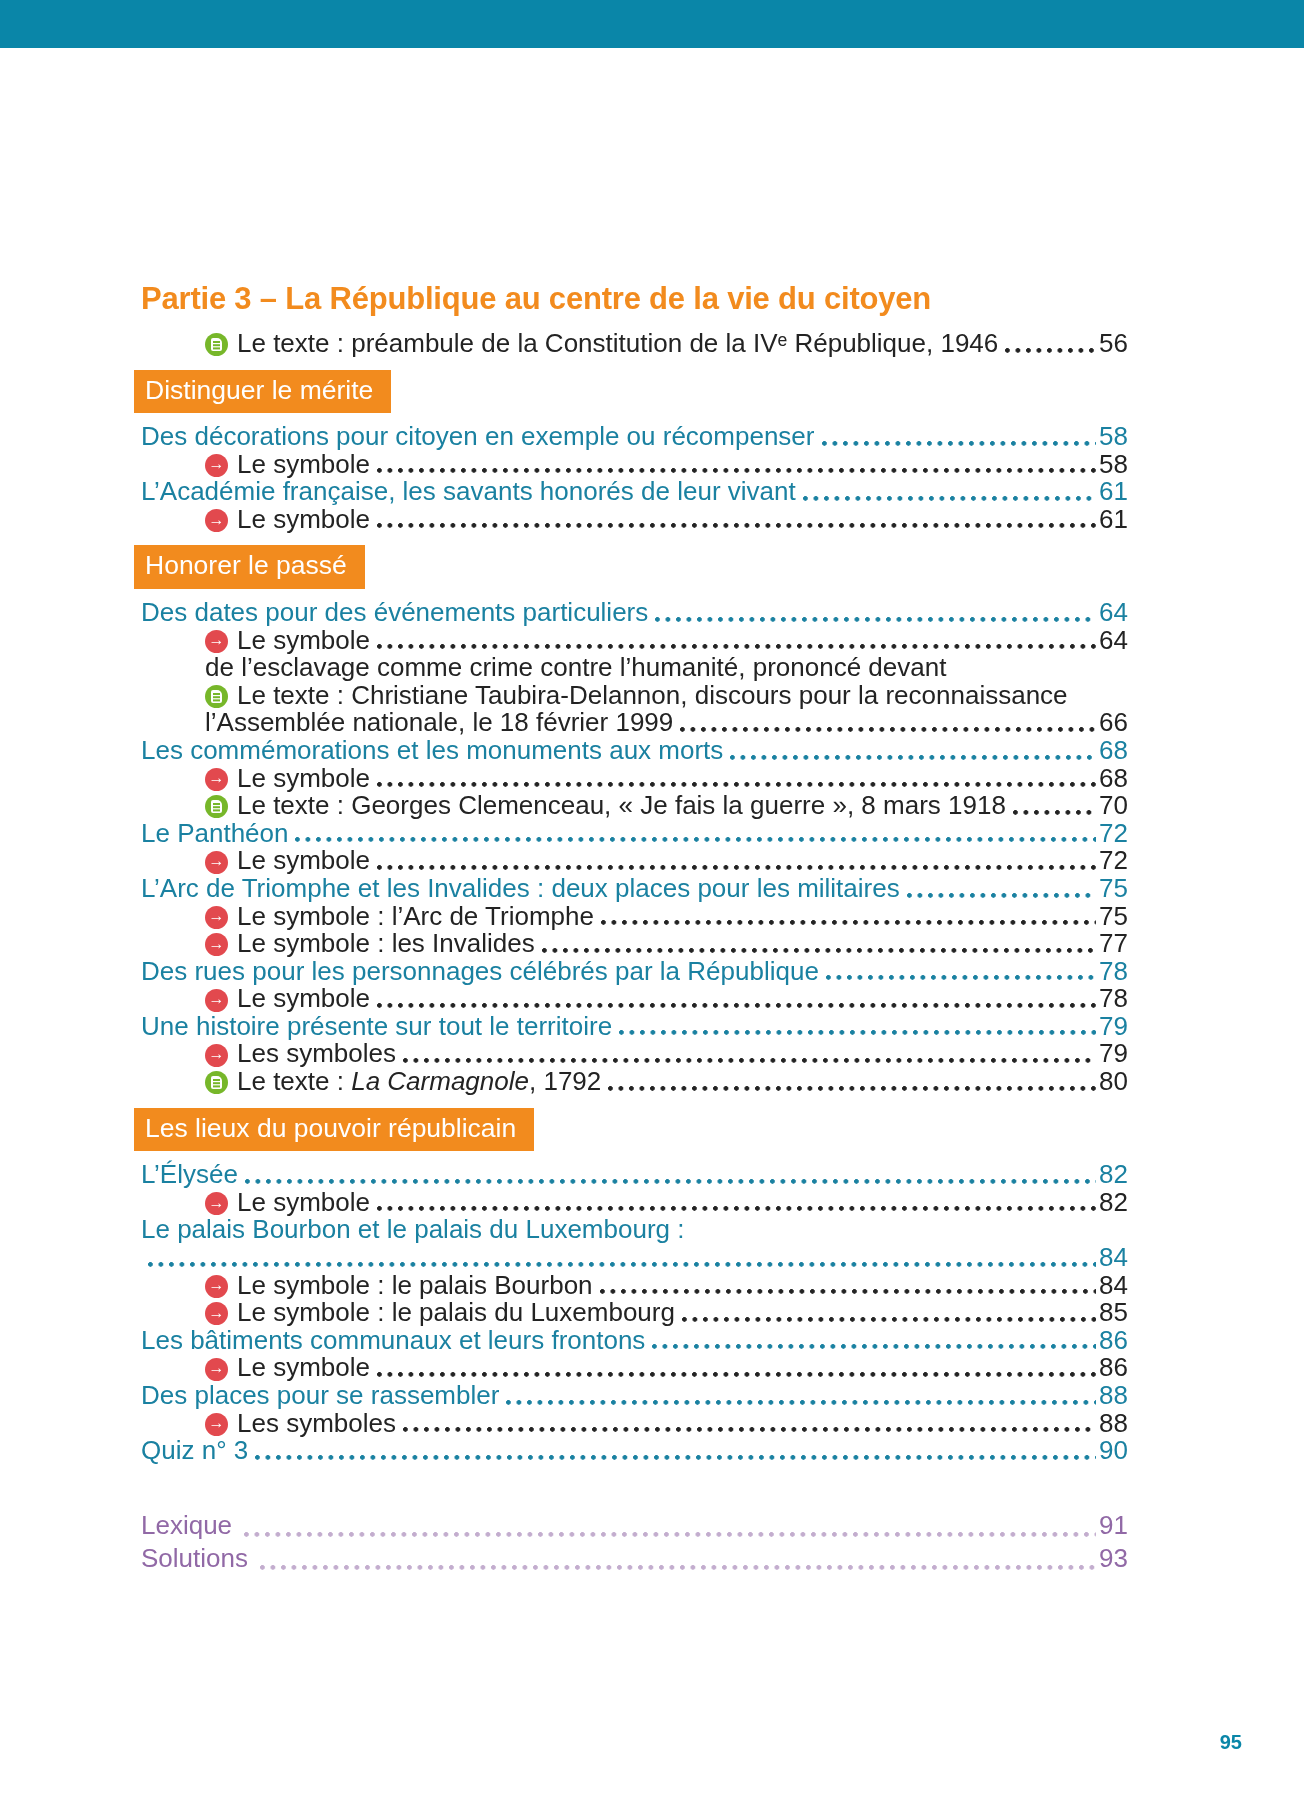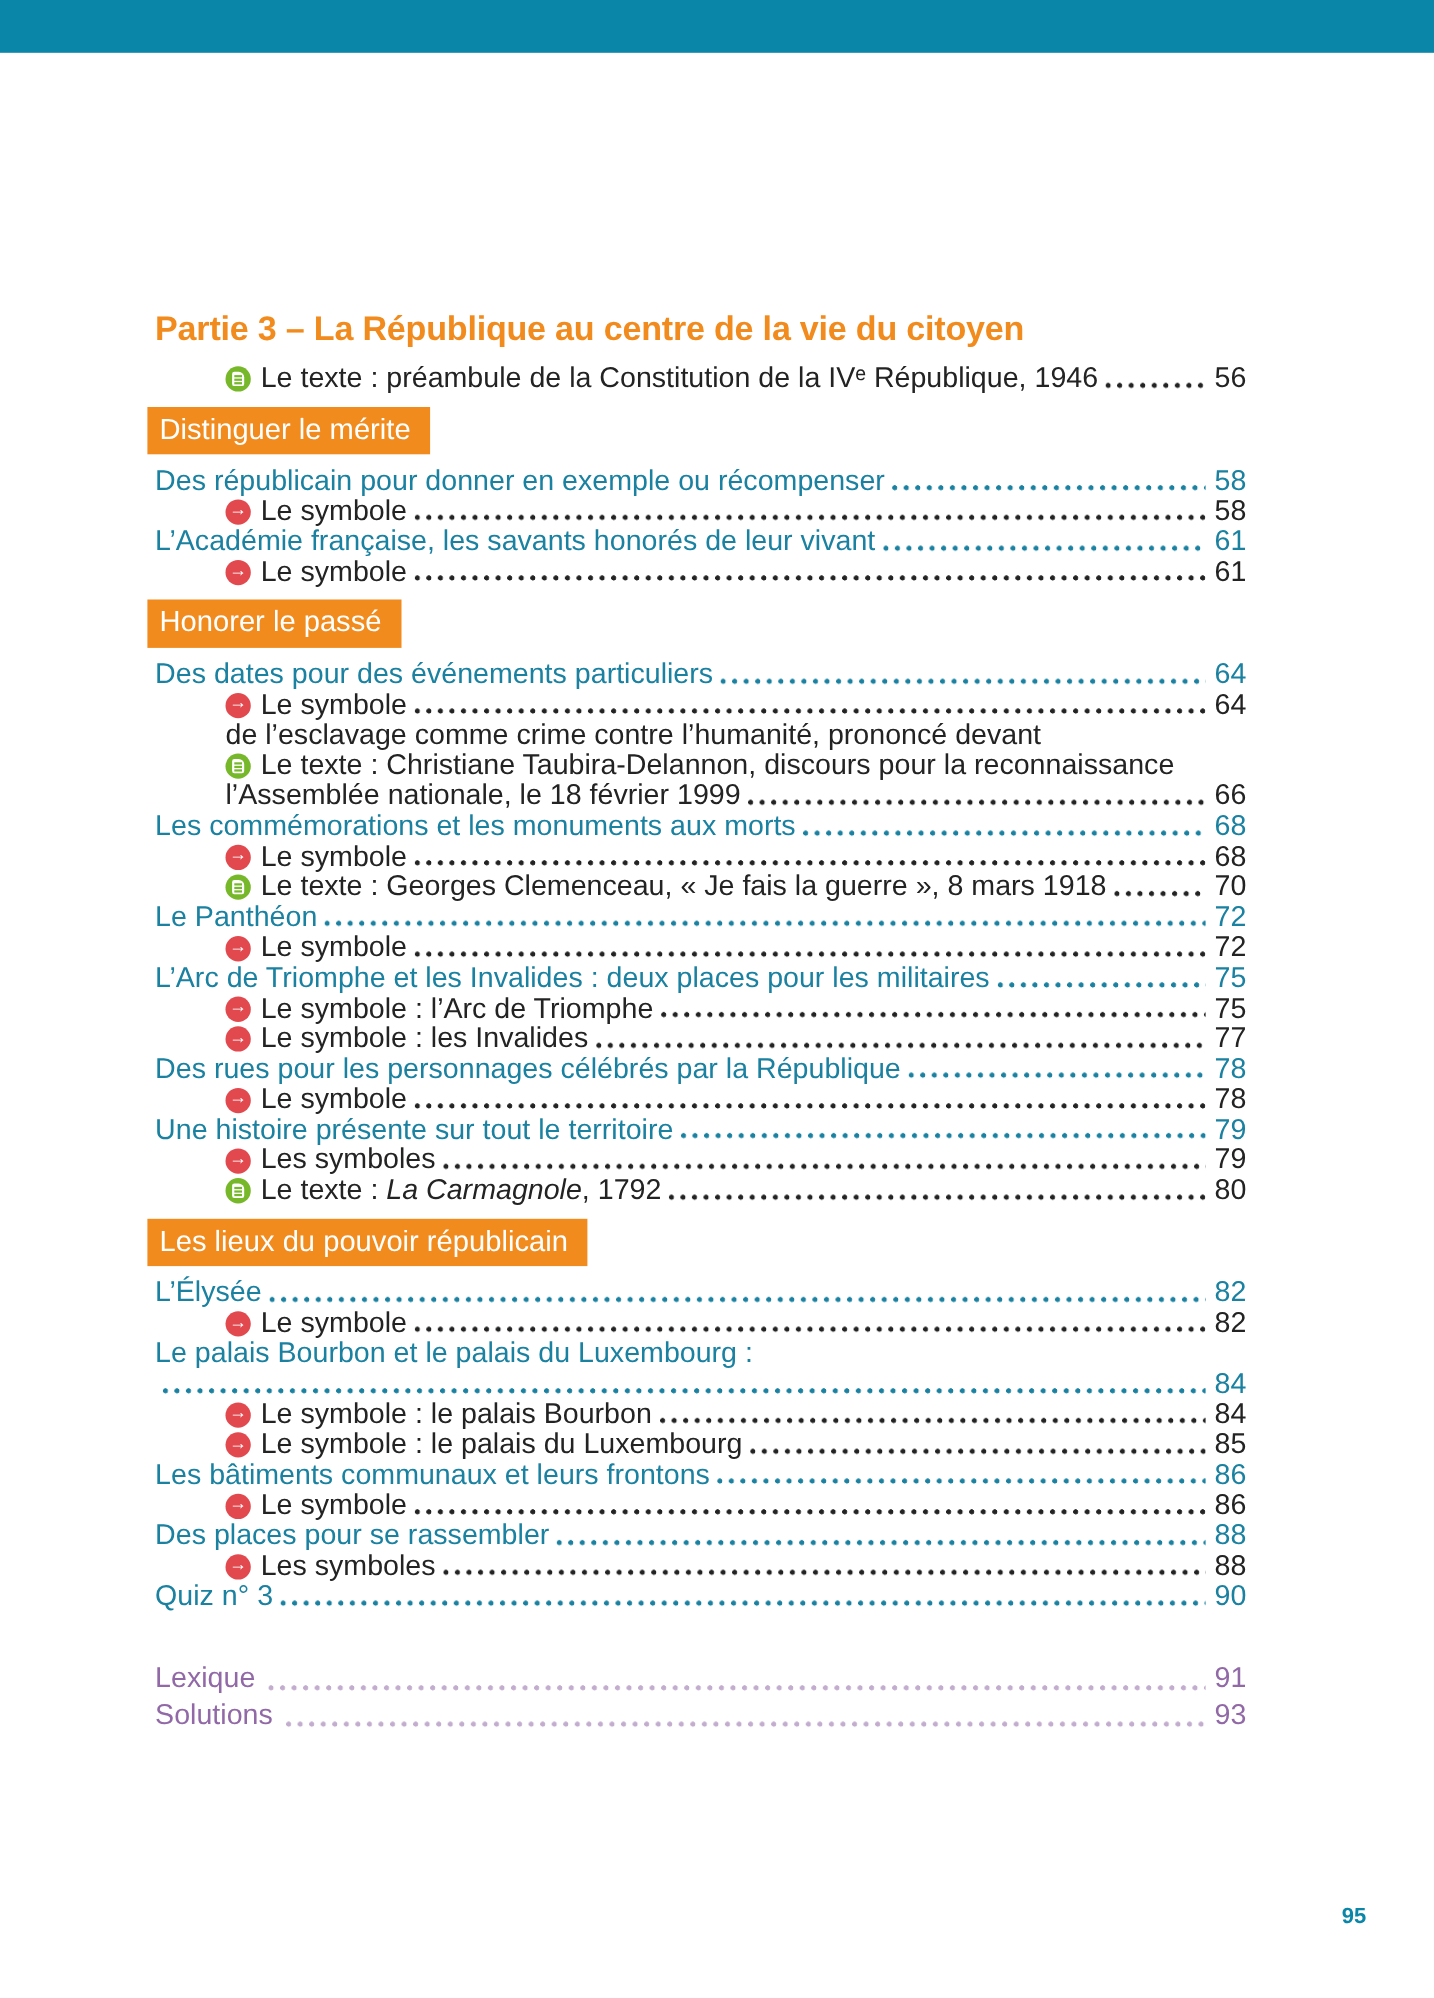--- a/index.html
+++ b/index.html
@@ -56,21 +56,20 @@
     margin:0 3px 4px 7px;
     background-image:radial-gradient(circle at 2.4px 3.4px, currentColor 2.05px, transparent 2.55px);
     background-size:10.5px 7px;
     background-repeat:repeat-x;
     min-width:14px;
   }
   .backmatter .leader{opacity:.55;margin-left:12px;}
   .pagenum{
     flex:0 0 auto;
     min-width:34px;
-    text-align:right;
   }
   .icon{
     flex:0 0 auto;
     width:23px;height:23px;
     border-radius:50%;
     margin-right:9px;
     display:inline-flex;
     align-items:center;
     justify-content:center;
     align-self:center;
@@ -133,21 +132,21 @@
               <span class="doc-glyph"></span>
             </span>
             <span class="txt"><span>Le texte : préambule de la Constitution de la IVᵉ République, 1946</span></span>
             <span class="leader"></span>
             <span class="pagenum">56</span>
           </div>
         </div>
         <div class="section-row"><span class="section-box">Distinguer le mérite</span></div>
         <div class="entry chapter">
           <div class="line">
-            <span class="txt"><span>Des républicain pour donner en exemple ou récompenser</span></span>
+            <span class="txt"><span>Des décorations pour citoyen en exemple ou récompenser</span></span>
             <span class="leader"></span>
             <span class="pagenum">58</span>
           </div>
         </div>
         <div class="entry item">
           <div class="line">
             <span class="icon red">
               <span class="arrow-glyph">→</span>
             </span>
             <span class="txt"><span>Le symbole</span></span>

